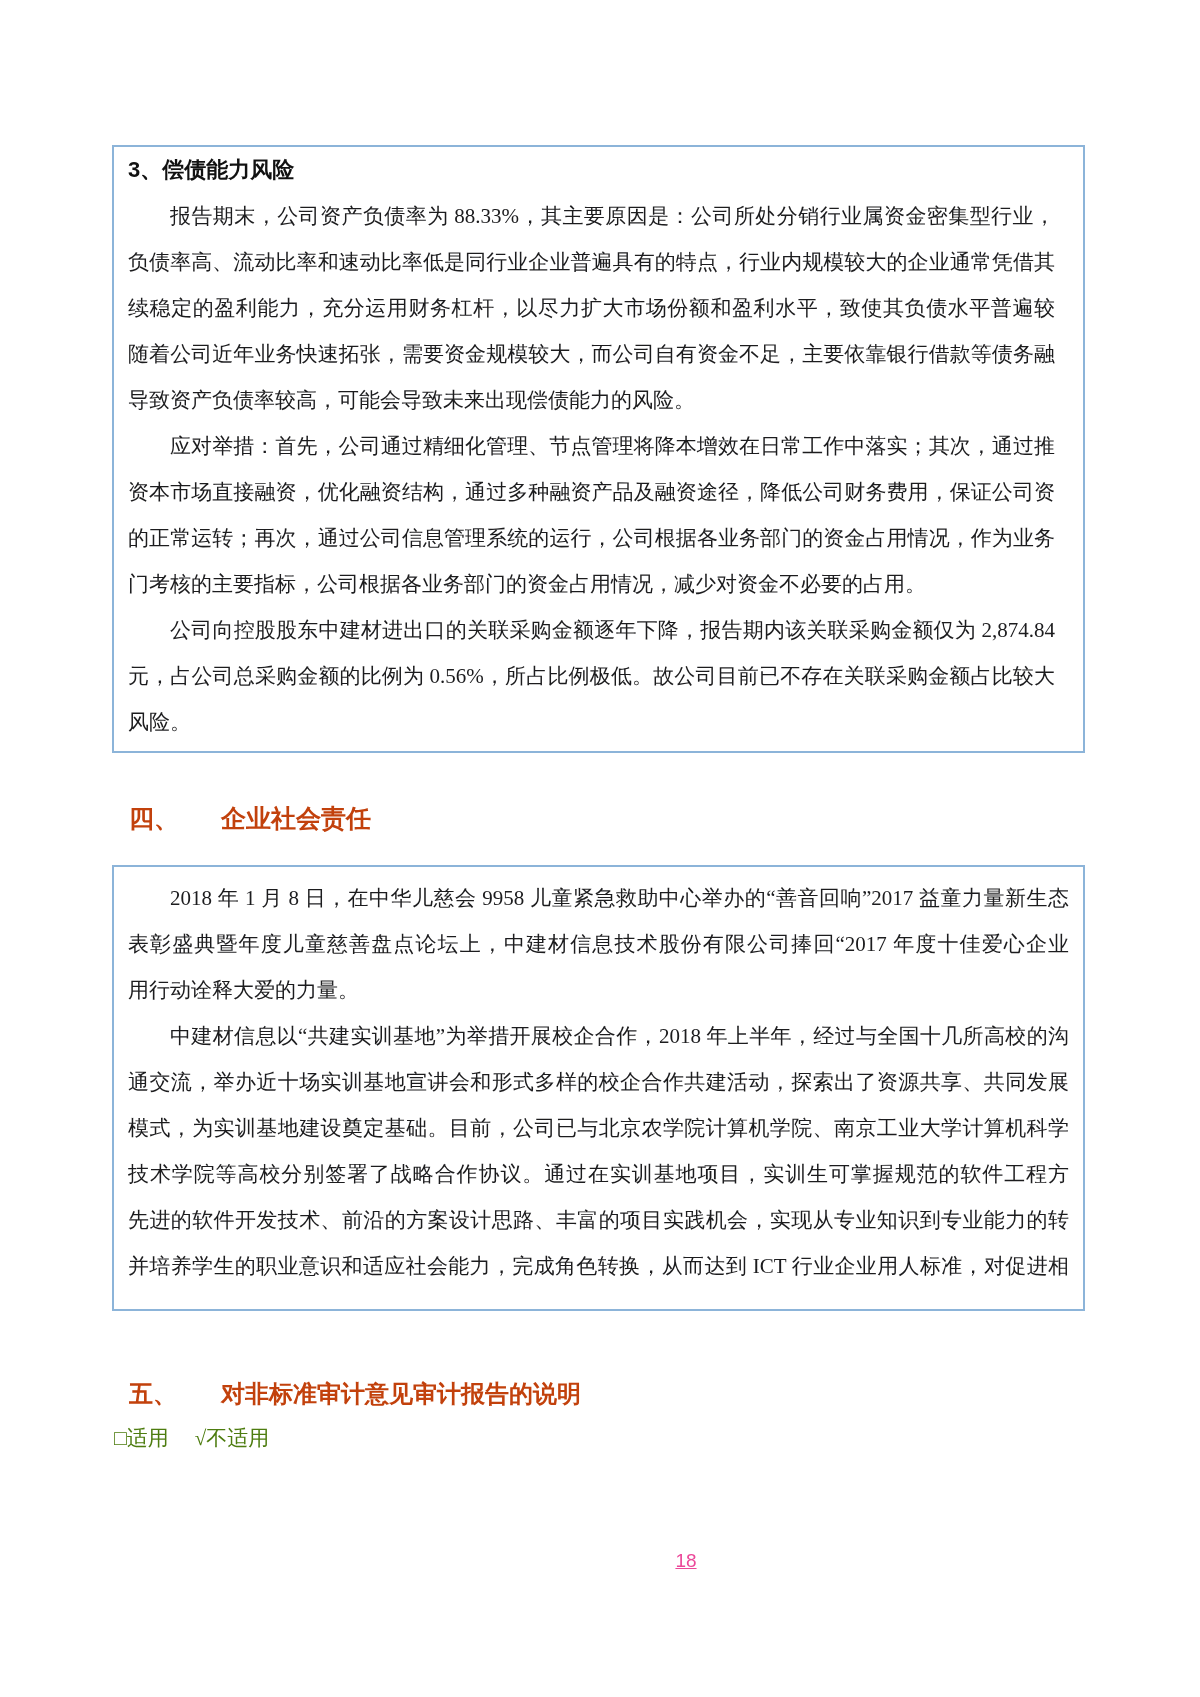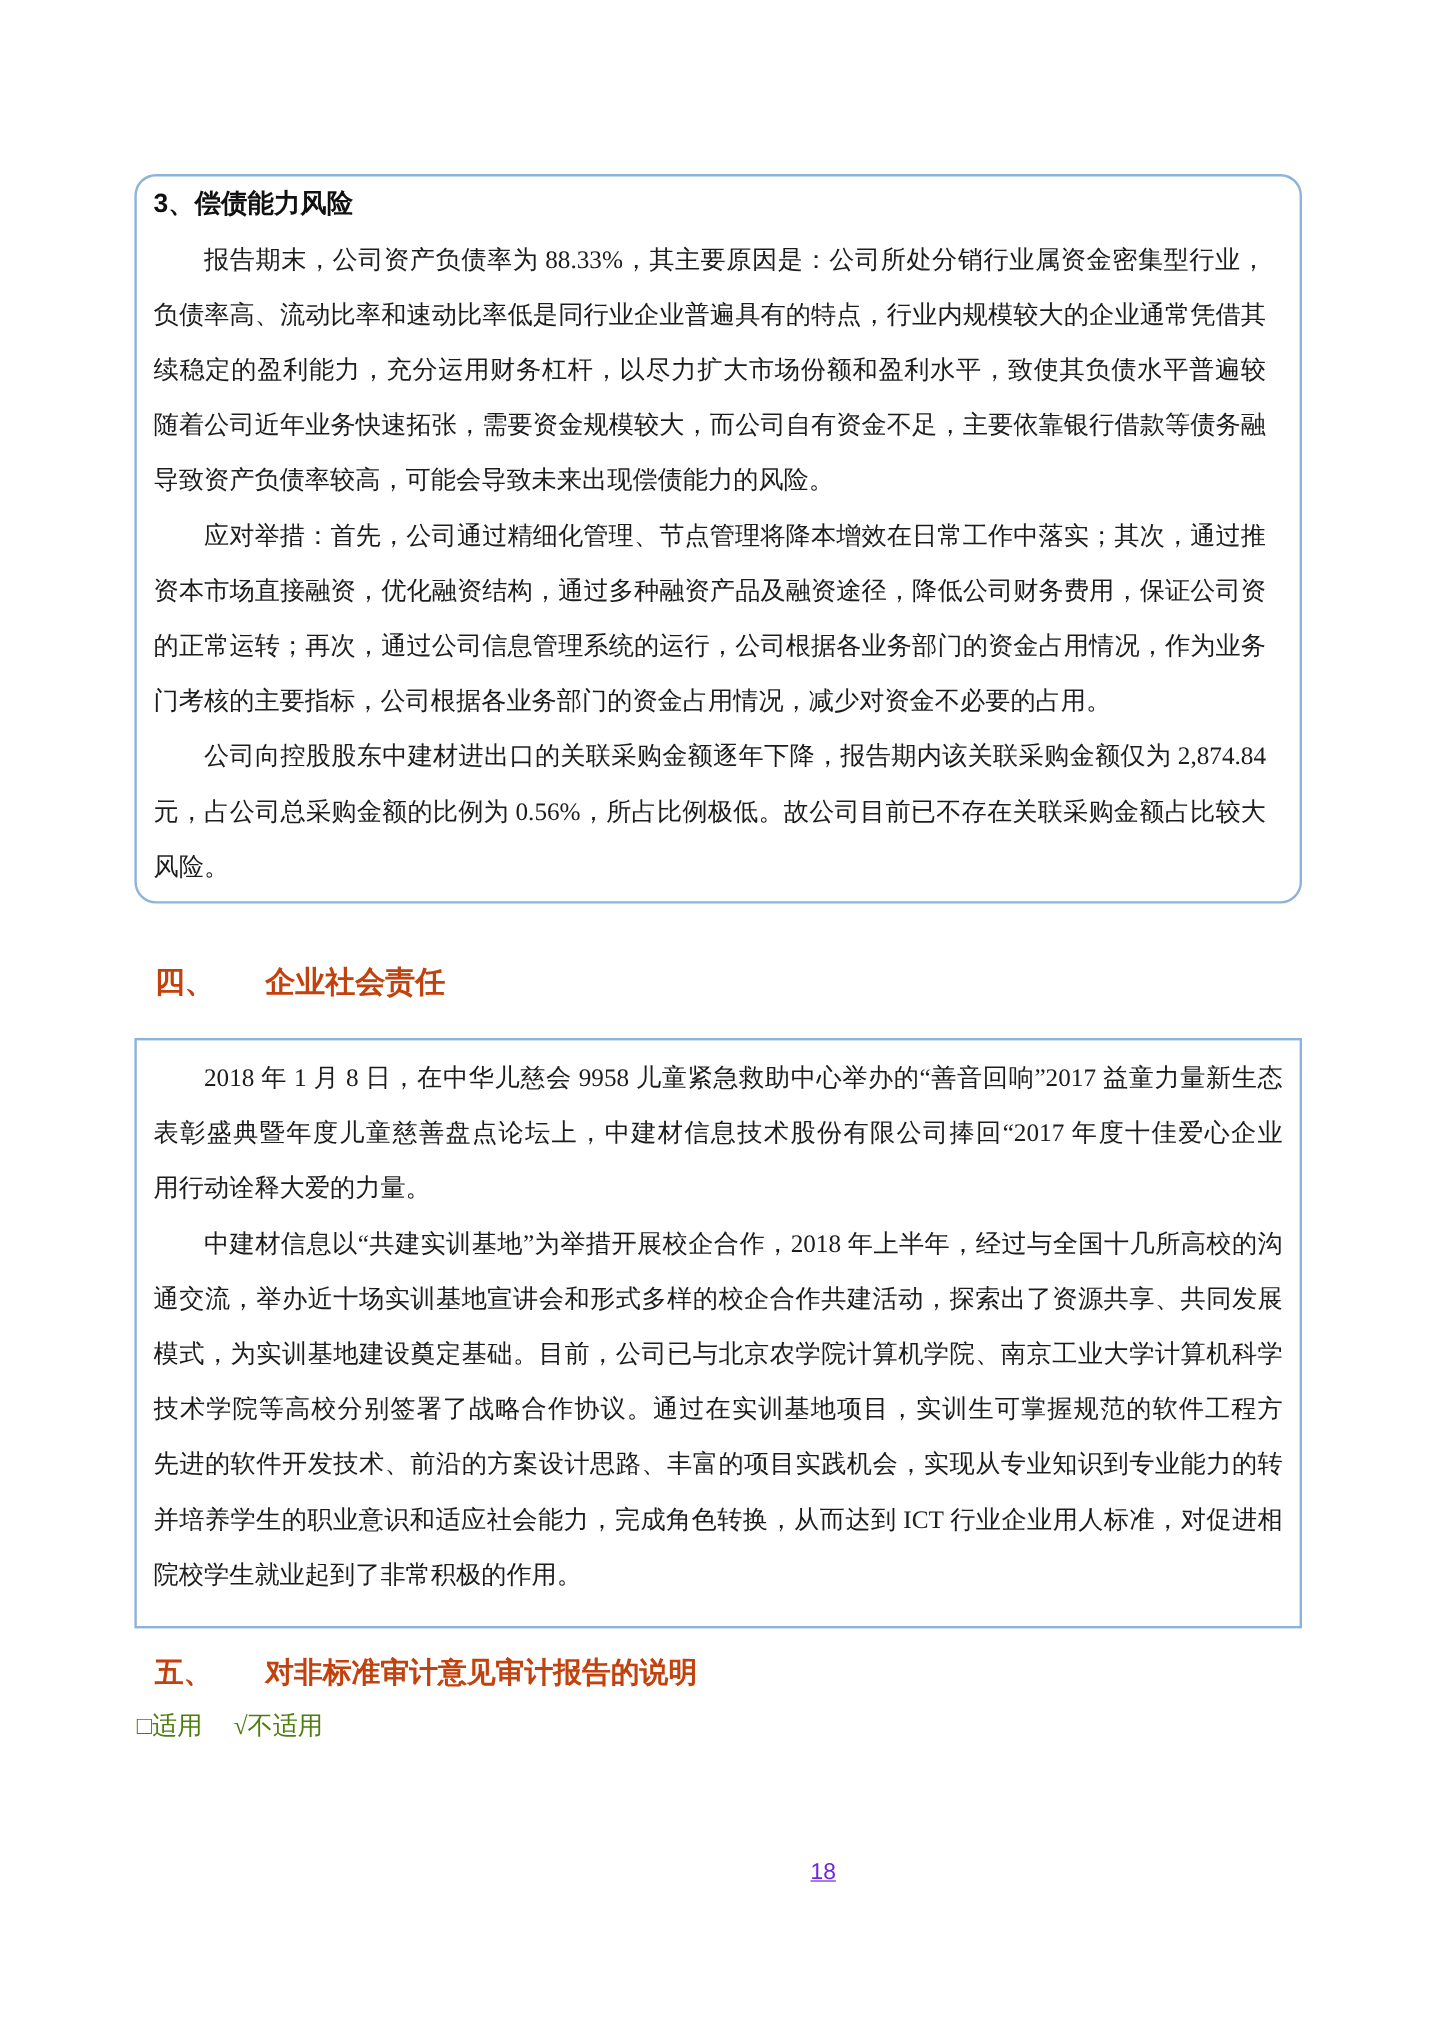--- a/index.html
+++ b/index.html
@@ -13,21 +13,21 @@
     overflow: hidden;
   }
   .riskbox {
     position: absolute;
     left: 112px;
     width: 973px;
     box-sizing: border-box;
     border: 2px solid #8cb4d9;
     background: #ffffff;
   }
-  #box1 { top: 145px; padding: 8px 28px 6px 14px; border-radius: 18px; }
+  #box1 { top: 145px; padding: 8px 28px 6px 14px; }
   #box2 { top: 865px; padding: 8px 14px 20px 14px; }
   .box-heading {
     font-family: "Liberation Sans", "DejaVu Sans", sans-serif;
     font-size: 22px;
     font-weight: bold;
     line-height: 30px;
     margin-bottom: 8px;
     color: #111111;
   }
   .para { margin: 0; }
@@ -64,21 +64,21 @@
   }
   #applicability .opt-gap { display: inline-block; width: 26px; }
   #footer {
     position: absolute;
     left: 660px;
     top: 1550px;
     width: 52px;
     text-align: center;
     font-family: "Liberation Sans", "DejaVu Sans", sans-serif;
     font-size: 19px;
-    color: #6d28d9;
+    color: #ec4899;
     text-decoration: underline;
   }
 </style>
 </head>
 <body>
 
 <div class="page">
 
   <div class="riskbox" id="box1">
     <div class="box-heading">3、偿债能力风险</div>
@@ -112,21 +112,20 @@
         <div class="line fill">表彰盛典暨年度儿童慈善盘点论坛上，中建材信息技术股份有限公司捧回“2017 年度十佳爱心企业奖”，</div>
         <div class="line">用行动诠释大爱的力量。</div>
       </div>
     <div class="para">
         <div class="line first fill">中建材信息以“共建实训基地”为举措开展校企合作，2018 年上半年，经过与全国十几所高校的沟</div>
         <div class="line fill">通交流，举办近十场实训基地宣讲会和形式多样的校企合作共建活动，探索出了资源共享、共同发展的</div>
         <div class="line fill">模式，为实训基地建设奠定基础。目前，公司已与北京农学院计算机学院、南京工业大学计算机科学与</div>
         <div class="line fill">技术学院等高校分别签署了战略合作协议。通过在实训基地项目，实训生可掌握规范的软件工程方法、</div>
         <div class="line fill">先进的软件开发技术、前沿的方案设计思路、丰富的项目实践机会，实现从专业知识到专业能力的转变，</div>
         <div class="line fill">并培养学生的职业意识和适应社会能力，完成角色转换，从而达到 ICT 行业企业用人标准，对促进相关</div>
-        <div class="line">院校学生就业起到了非常积极的作用。</div>
       </div>
   </div>
 
   <div class="section-heading" id="heading5">
     <span class="heading-numeral">五、</span><span>对非标准审计意见审计报告的说明</span>
   </div>
 
   <div id="applicability">
     <span>□适用</span><span class="opt-gap"></span><span>√不适用</span>
   </div>

